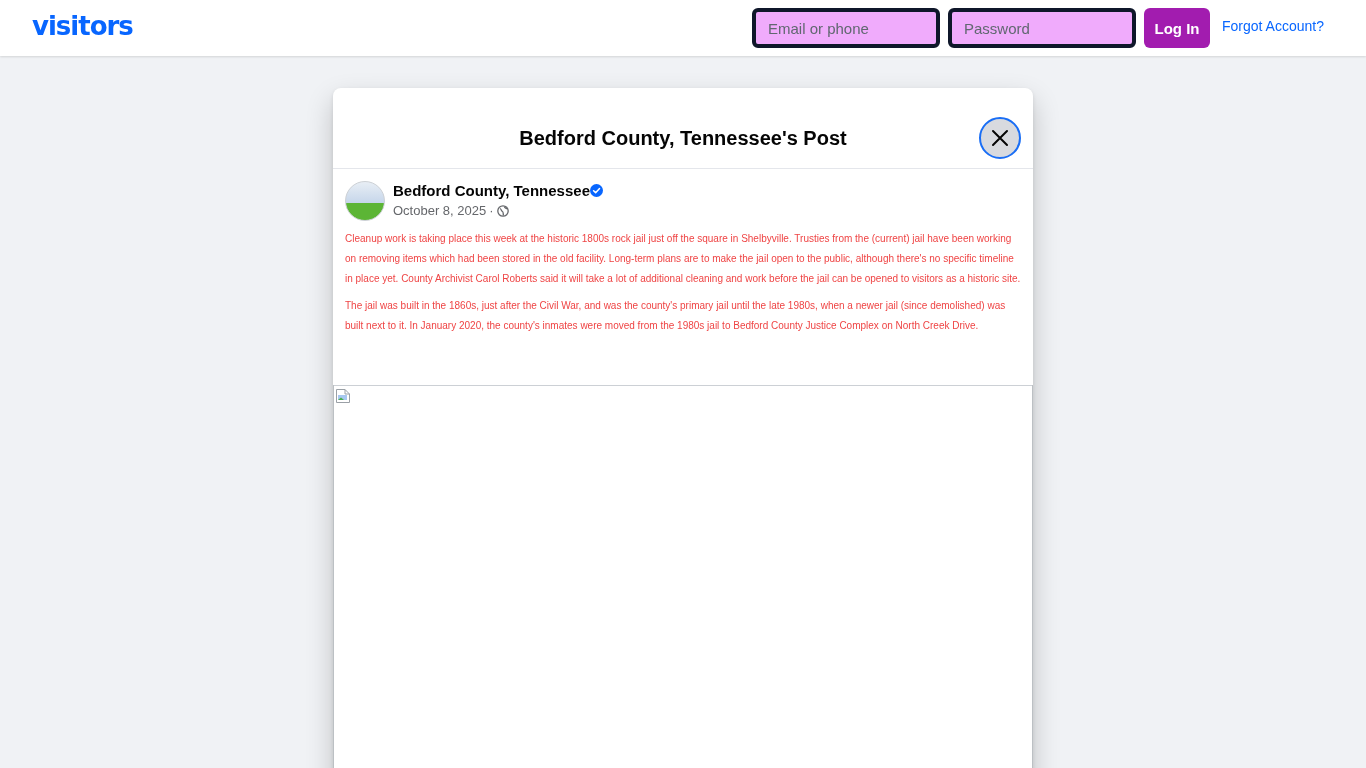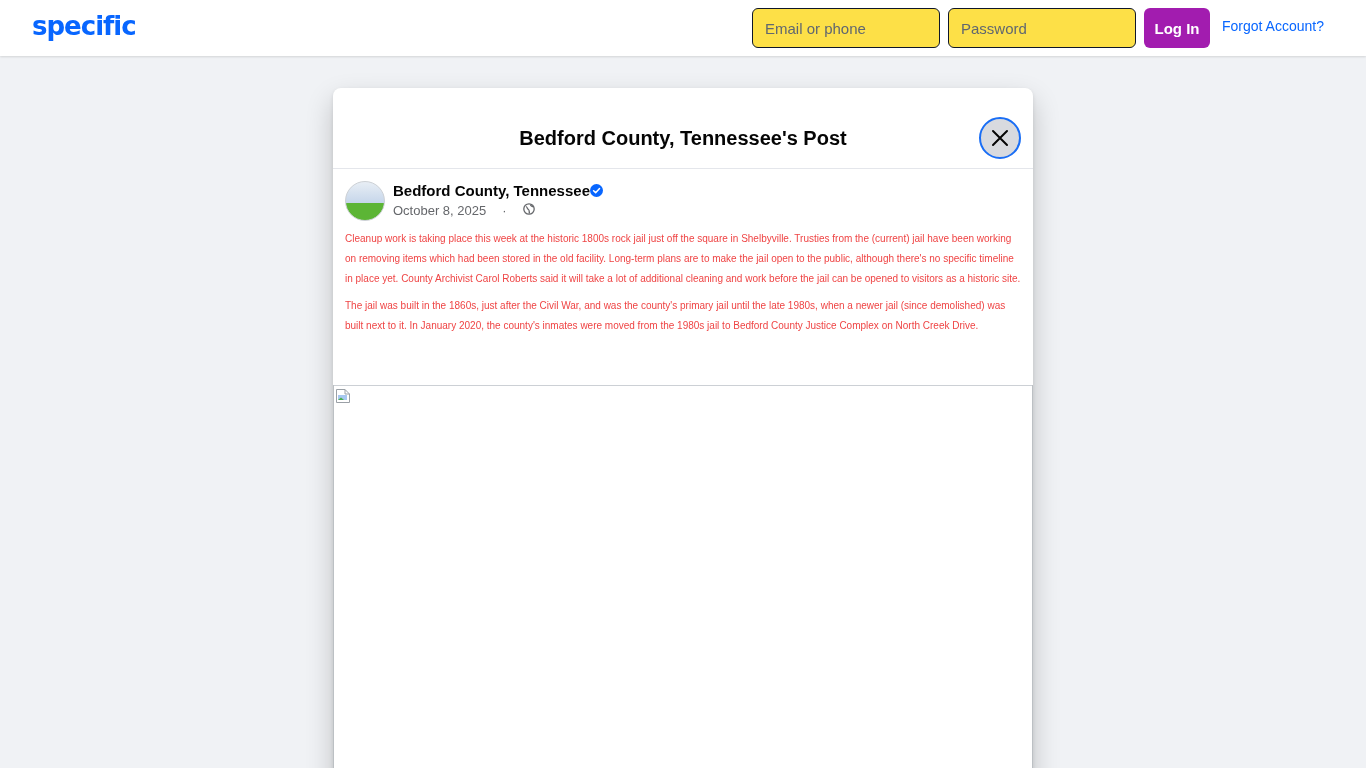--- a/index.html
+++ b/index.html
@@ -1,51 +1,51 @@
 <!DOCTYPE html>
 <html><head>
 <meta charset="utf-8">
 <style>
   * { box-sizing: border-box; margin: 0; padding: 0; }
   html, body { width: 1366px; height: 768px; overflow: hidden; }
   body { background: #f0f2f5; font-family: "Liberation Sans", "DejaVu Sans", sans-serif; color: #050505; position: relative; }
 
   .topbar { position: absolute; left: 0; top: 0; width: 1366px; height: 56px; background: #fff; box-shadow: 0 1px 2px rgba(0,0,0,0.12); z-index: 2; }
   .logo { position: absolute; left: 32px; top: 11px; font-family: "DejaVu Sans", sans-serif; font-weight: bold; font-size: 26px; letter-spacing: -1px; color: #0866ff; }
-  .login-input { position: absolute; top: 8px; height: 40px; border: 1px solid #0f172a; border-radius: 6px; padding: 0 12px; font-size: 15px; color: #606770; background: #fde047; font-family: "Liberation Sans", sans-serif; outline: none; }
+  .login-input { position: absolute; top: 8px; height: 40px; border: 4px solid #0f172a; border-radius: 6px; padding: 0 12px; font-size: 15px; color: #606770; background: #f0abfc; font-family: "Liberation Sans", sans-serif; outline: none; }
   .email-input { left: 752px; width: 188px; }
   .password-input { left: 948px; width: 188px; }
   .login-input::placeholder { color: #606770; }
   .login-button { position: absolute; left: 1144px; top: 8px; width: 66px; height: 40px; background: #a21caf; color: #fff; border: none; border-radius: 6px; font-weight: bold; font-size: 15px; font-family: "Liberation Sans", sans-serif; cursor: pointer; }
   .forgot-link { position: absolute; left: 1222px; top: 18px; font-size: 14px; color: #0866ff; text-decoration: none; font-weight: 500; }
 
   .modal { position: absolute; left: 333px; top: 88px; width: 700px; height: 700px; background: #fff; border-radius: 8px 8px 0 0; box-shadow: 0 12px 28px rgba(0,0,0,0.2), 0 2px 4px rgba(0,0,0,0.1); overflow: hidden; }
   .modal-header { height: 61px; border-bottom: 1px solid #e4e6eb; display: flex; align-items: center; justify-content: center; position: relative; margin-top: 20px; }
   .modal-title { font-size: 20px; font-weight: bold; color: #050505; }
   .close-button { position: absolute; right: 12px; top: 9px; width: 42px; height: 42px; border-radius: 50%; background: #d8dadf; border: 2px solid #1a6ef5; display: flex; align-items: center; justify-content: center; cursor: pointer; }
 
   .post-header { position: relative; height: 56px; }
   .avatar { position: absolute; left: 12px; top: 12px; width: 40px; height: 40px; border-radius: 50%; overflow: hidden; border: 1px solid #ccd0d5; background: linear-gradient(180deg, #e8eef5 0%, #c6d6ea 55%, #5cb535 56%, #5cb535 100%); }
   .author-name { position: absolute; left: 60px; top: 13px; font-size: 15px; font-weight: 600; color: #050505; display: flex; align-items: center; }
   .verified-icon { width: 13px; height: 13px; }
-  .post-meta { position: absolute; left: 60px; top: 34px; font-size: 13px; color: #65676b; display: flex; align-items: flex-start; gap: 16px; }
+  .post-meta { position: absolute; left: 60px; top: 34px; font-size: 13px; color: #65676b; display: flex; align-items: center; gap: 3px; }
 
   .post-body { padding: 4px 12px 0 12px; font-size: 10px; line-height: 20px; color: #ef4444; }
   .post-body p { margin-bottom: 7px; }
 
   .post-image { position: absolute; left: 0; top: 297px; width: 700px; height: 420px; border-top: 1px solid #ccd0d5; background: #fff; }
   .broken-image-icon { position: absolute; left: 2px; top: 2px; width: 16px; height: 16px; }
   .modal-edge-left { position: absolute; left: 0; top: 297px; width: 1px; bottom: 0; background: #bcc0c4; }
   .modal-edge-right { position: absolute; right: 0; top: 297px; width: 1px; bottom: 0; background: #bcc0c4; }
 </style>
 </head>
 <body>
 
 <div class="topbar">
-  <div class="logo">specific</div>
+  <div class="logo">visitors</div>
   <input class="login-input email-input" type="text" placeholder="Email or phone" style="">
   <input class="login-input password-input" type="password" placeholder="Password" style="">
   <button class="login-button">Log In</button>
   <a class="forgot-link">Forgot Account?</a>
 </div>
 
 <div class="modal">
   <div class="modal-header">
     <h2 class="modal-title">Bedford County, Tennessee's Post</h2>
     <div class="close-button">

